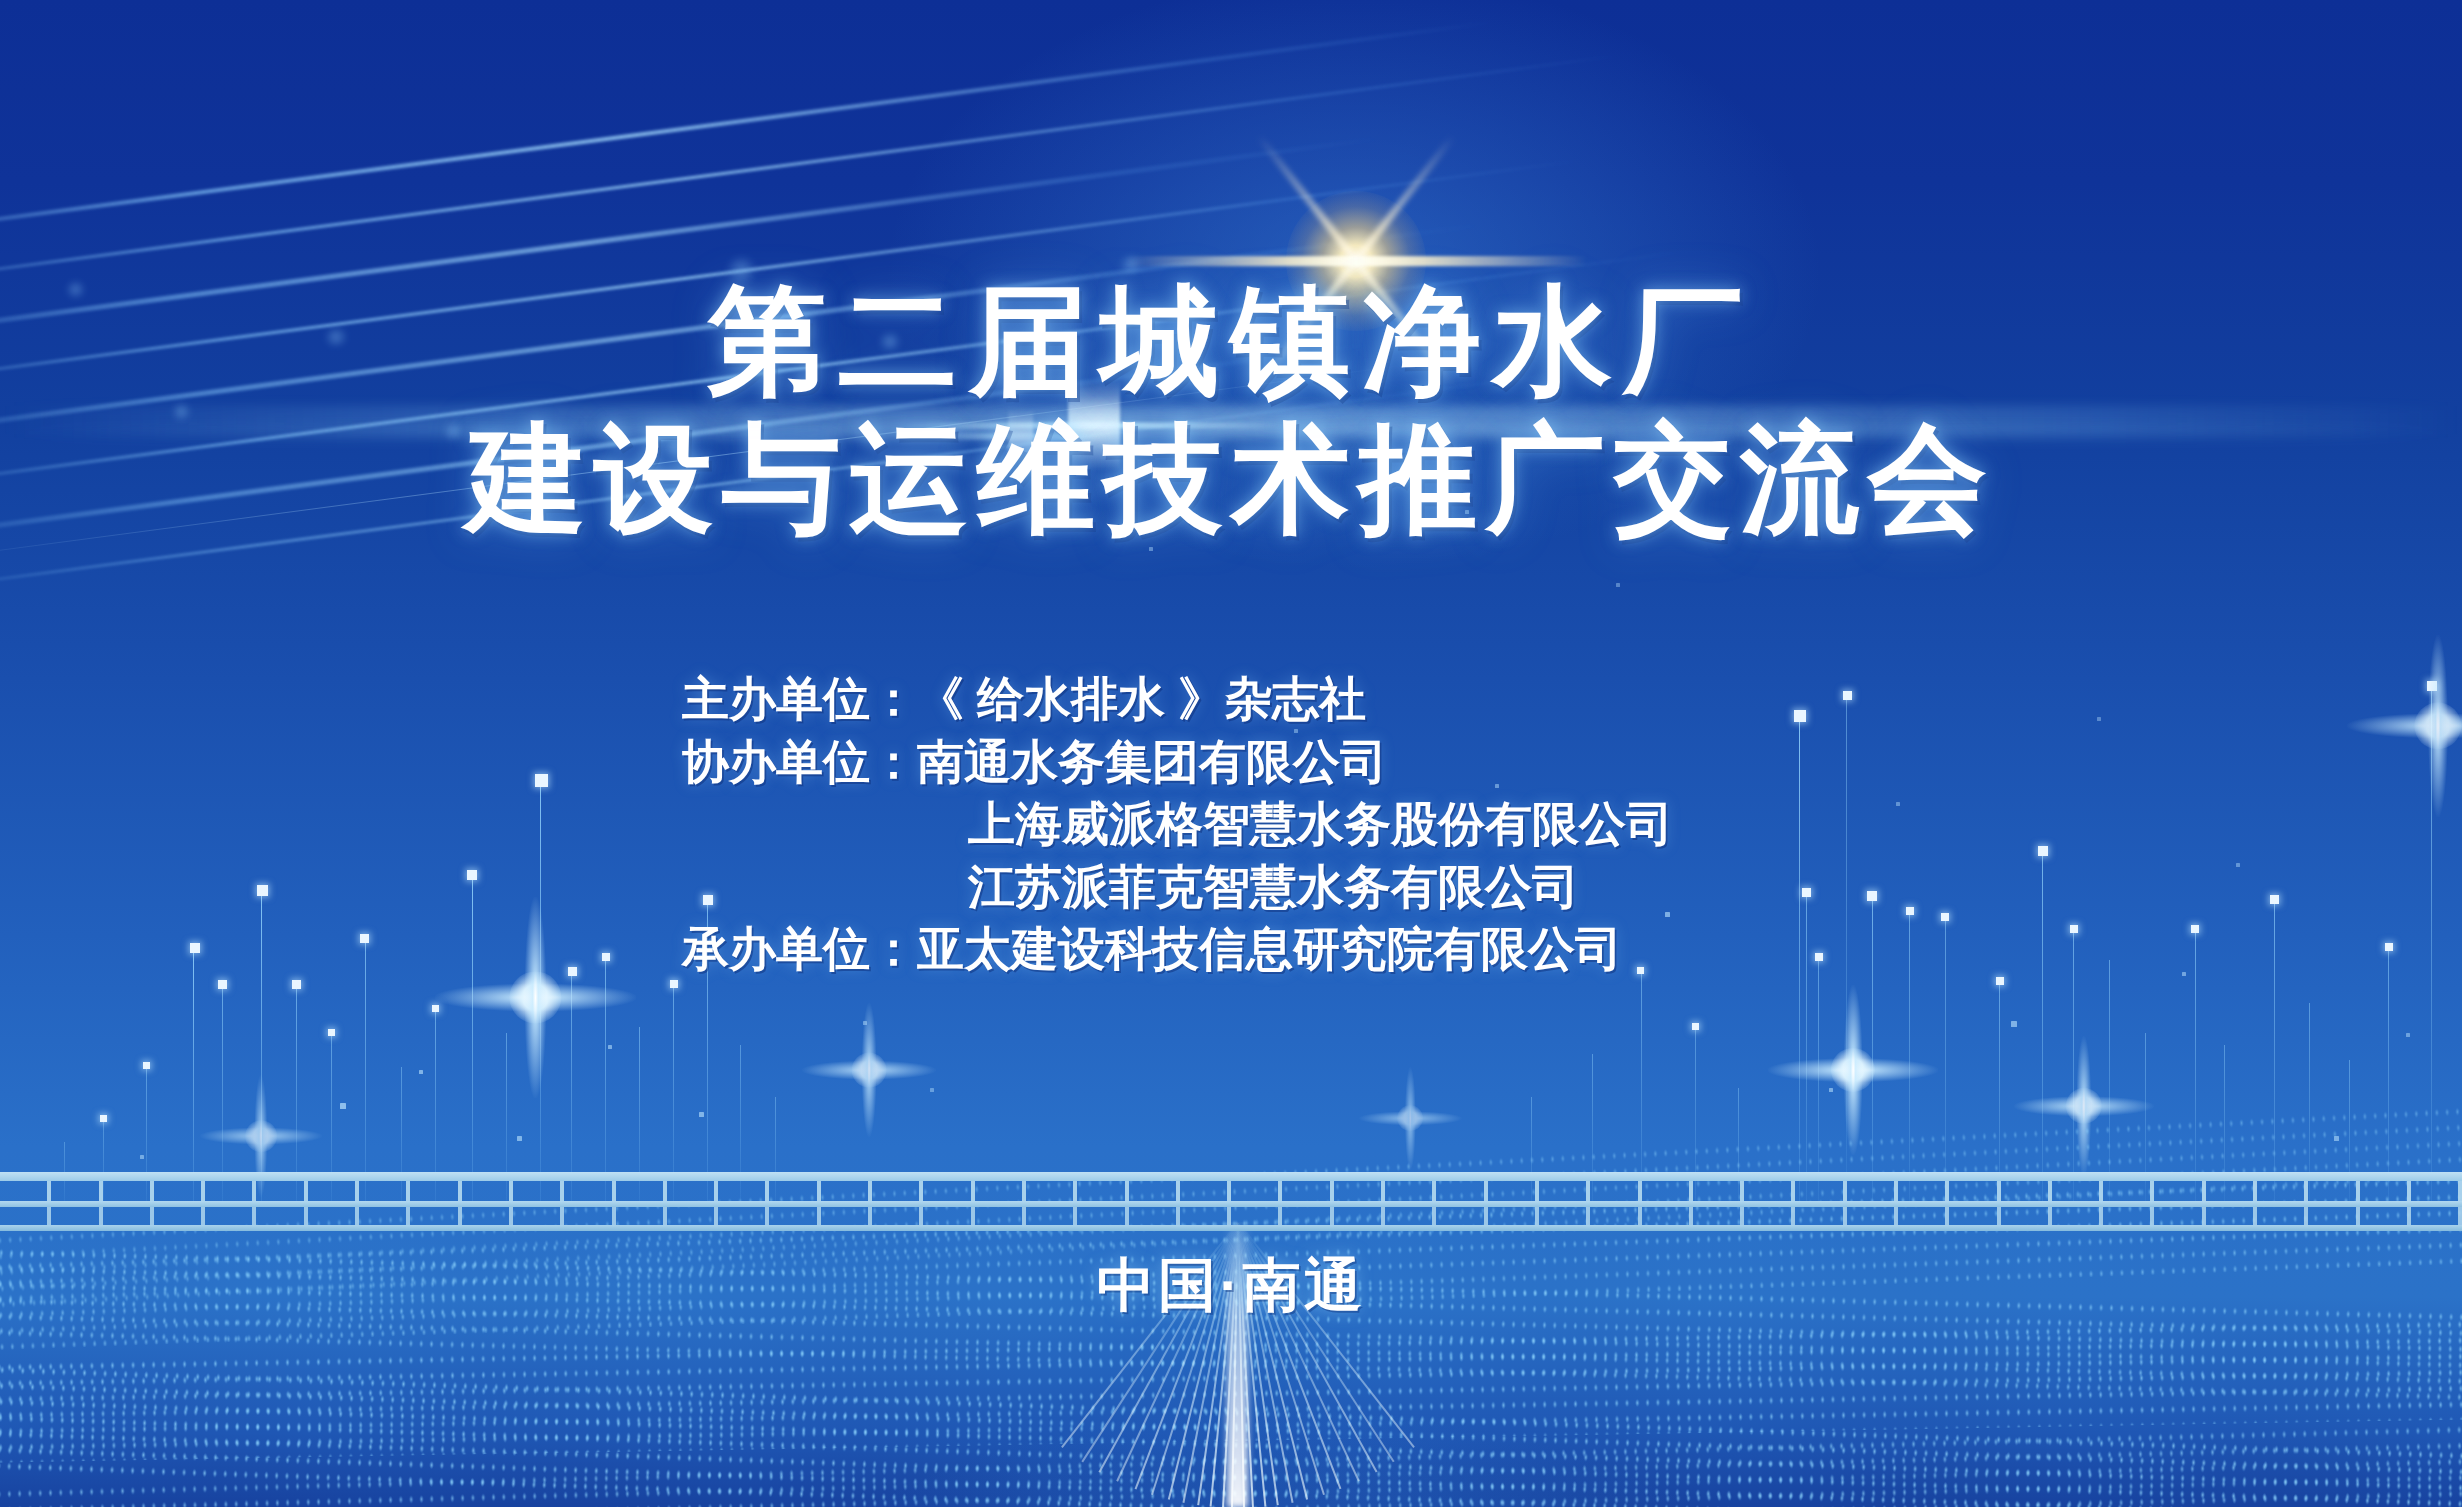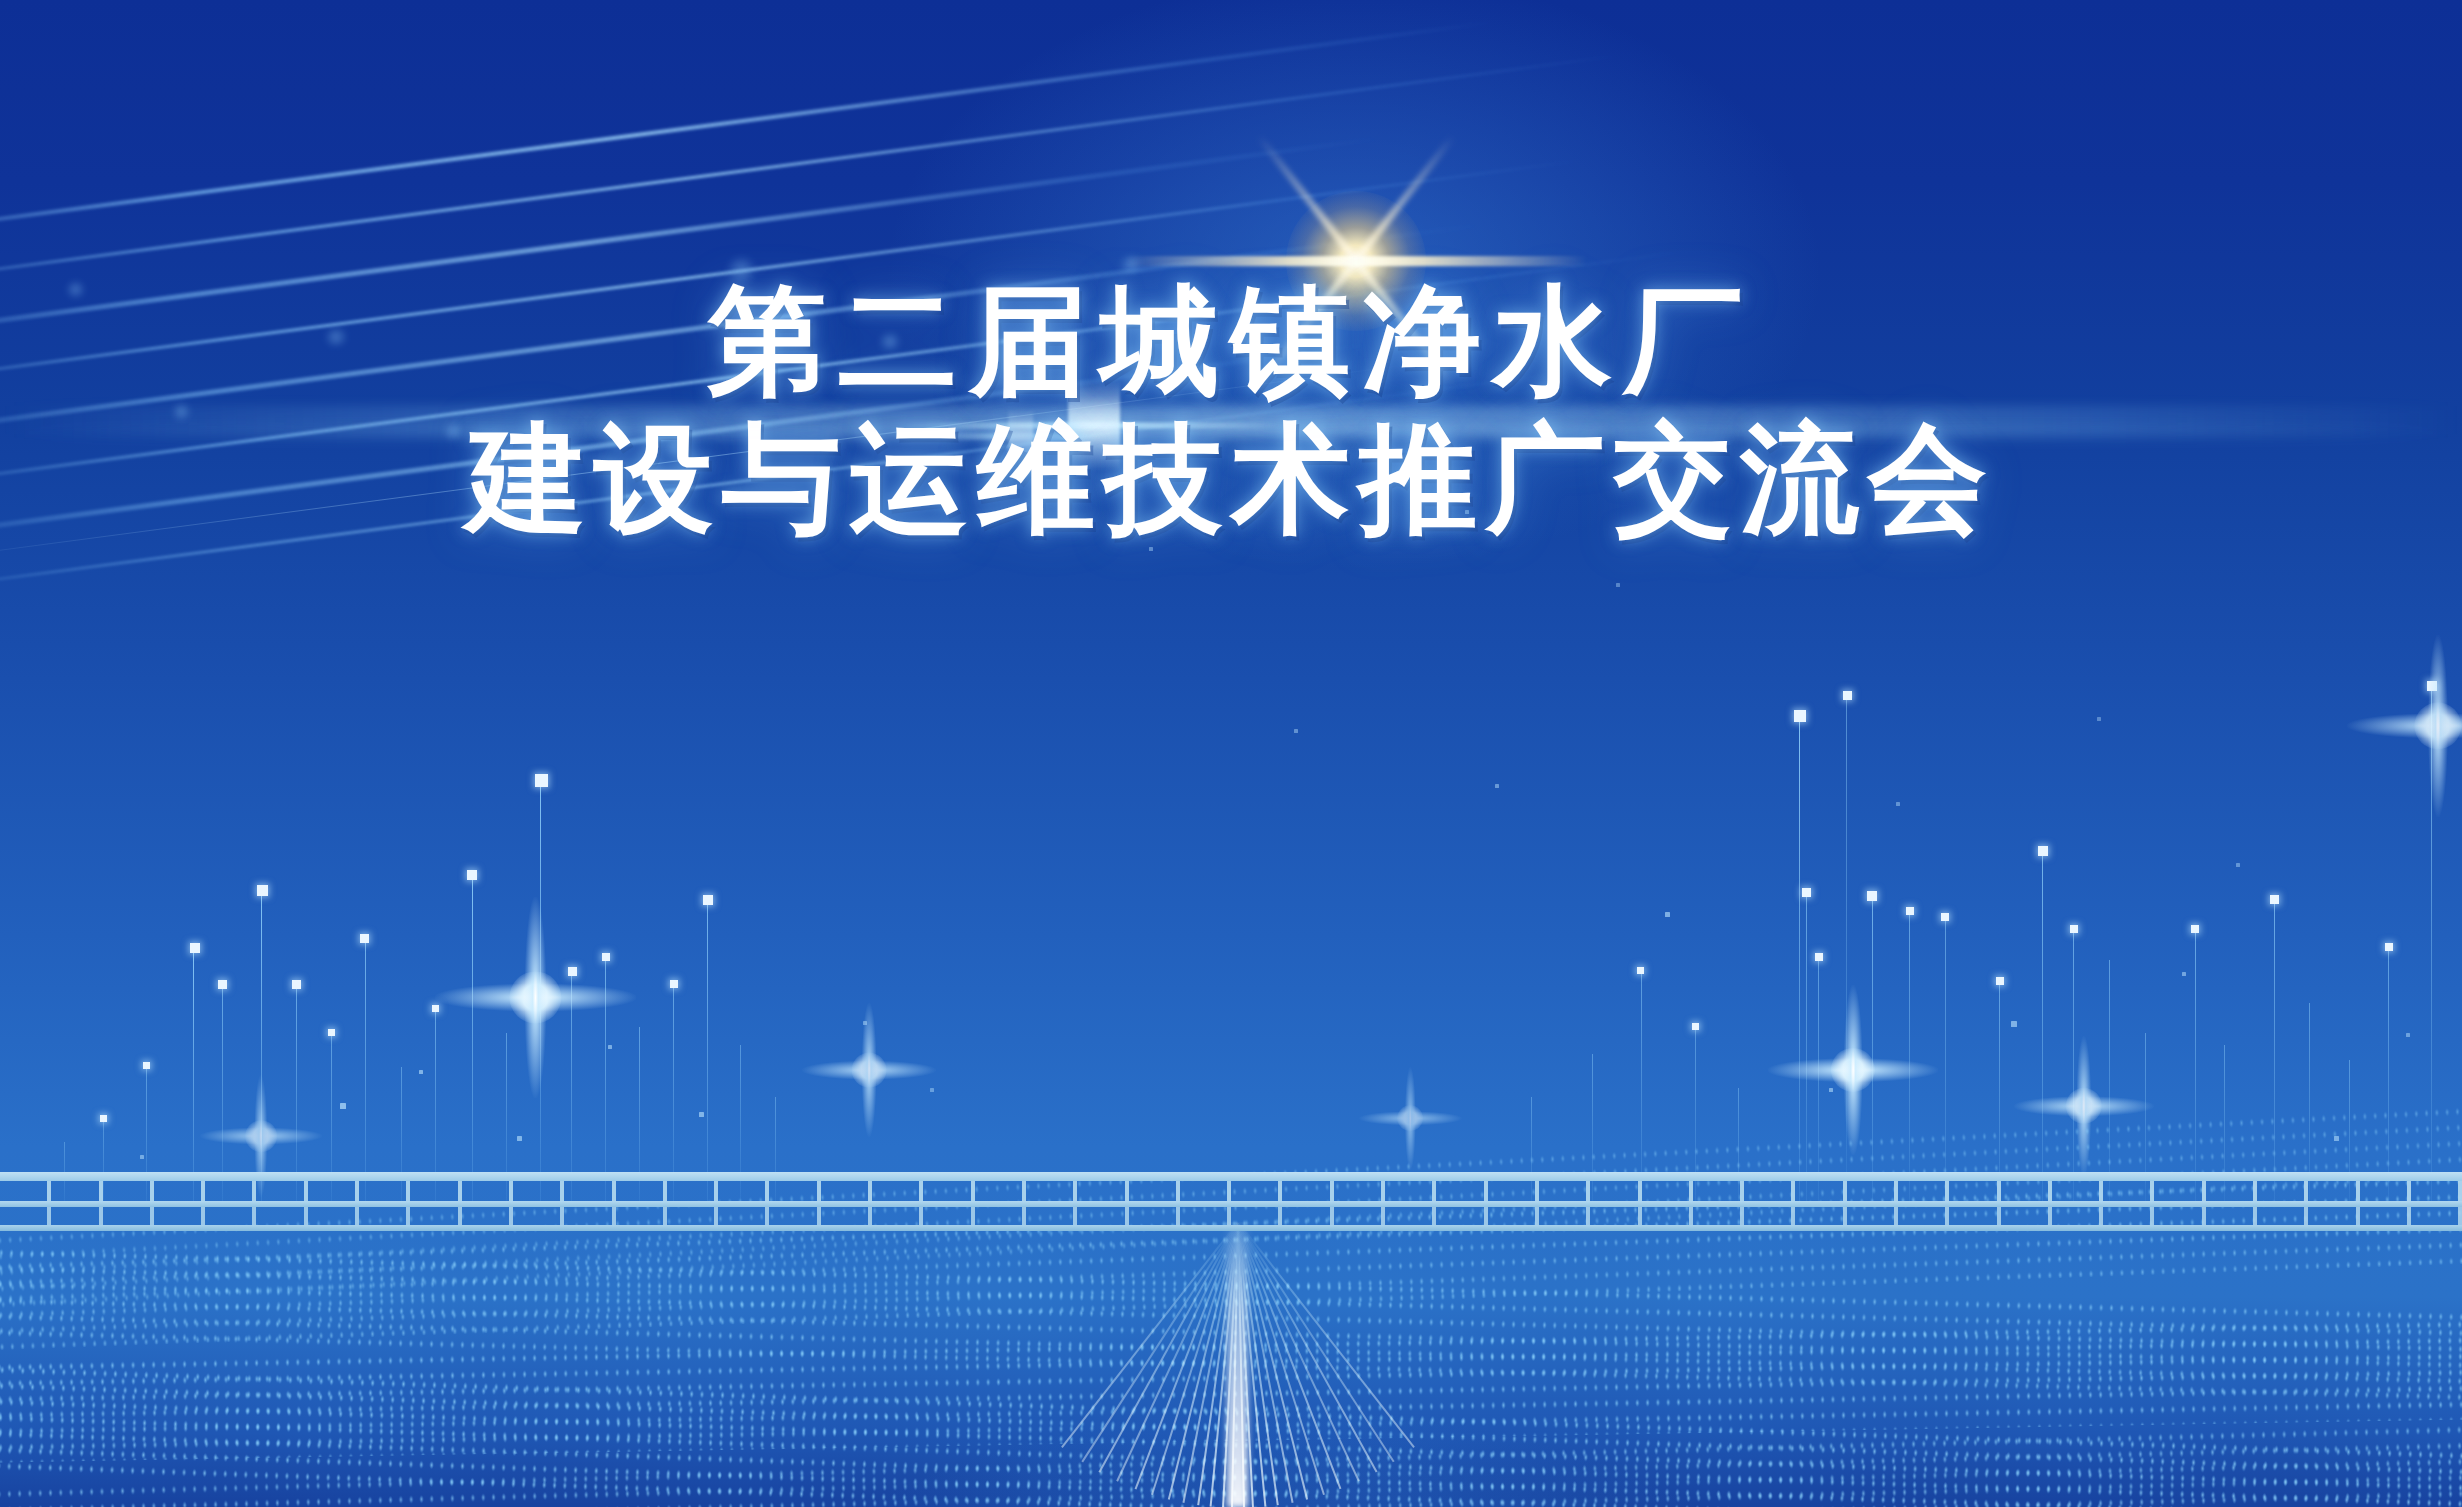--- a/index.html
+++ b/index.html
@@ -493,18 +493,26 @@
     </div>
 
   </div>
 
   <div class="content">
 
     <div class="title l2">建设与运维技术推广交流会</div>
 
     <div class="title l1">第二届城镇净水厂</div>
 
-
-
+    <div class="orgs">
+      <span class="row">主办单位：《 给水排水 》杂志社</span>
+      <span class="row">协办单位：南通水务集团有限公司</span>
+      <span class="row indent">上海威派格智慧水务股份有限公司</span>
+      <span class="row indent">江苏派菲克智慧水务有限公司</span>
+      <span class="row">承办单位：亚太建设科技信息研究院有限公司</span>
+    </div>
+
+
+    <div class="place">中国·南通</div>
 
   </div>
 </div>
 
 
 </body></html>

